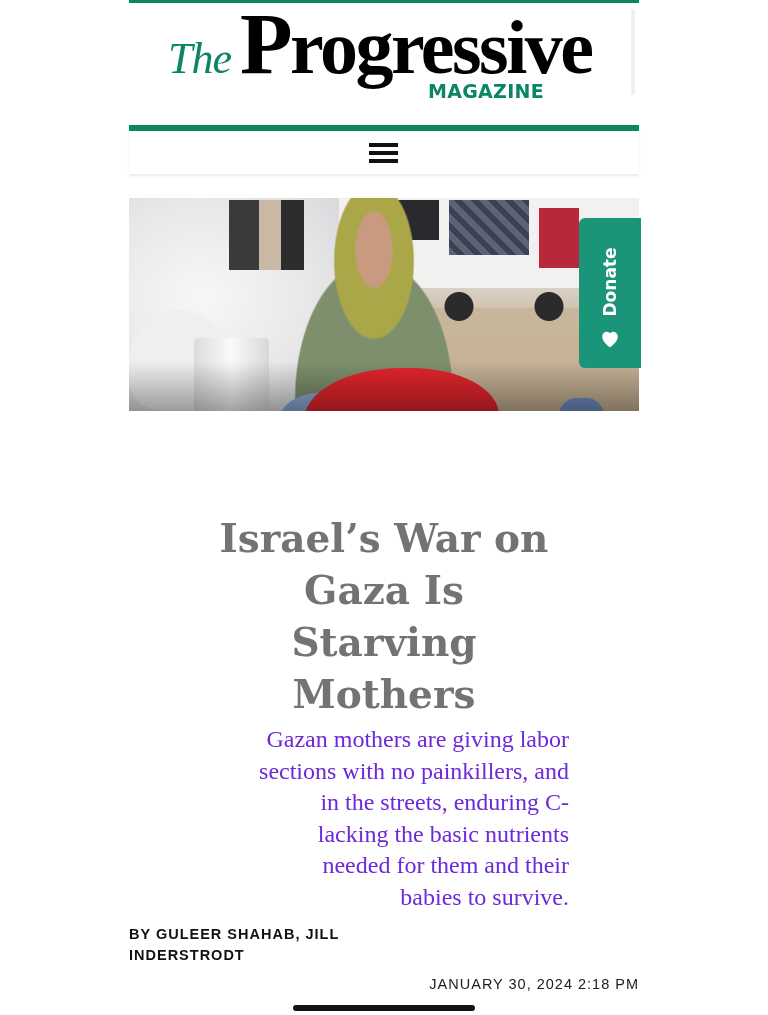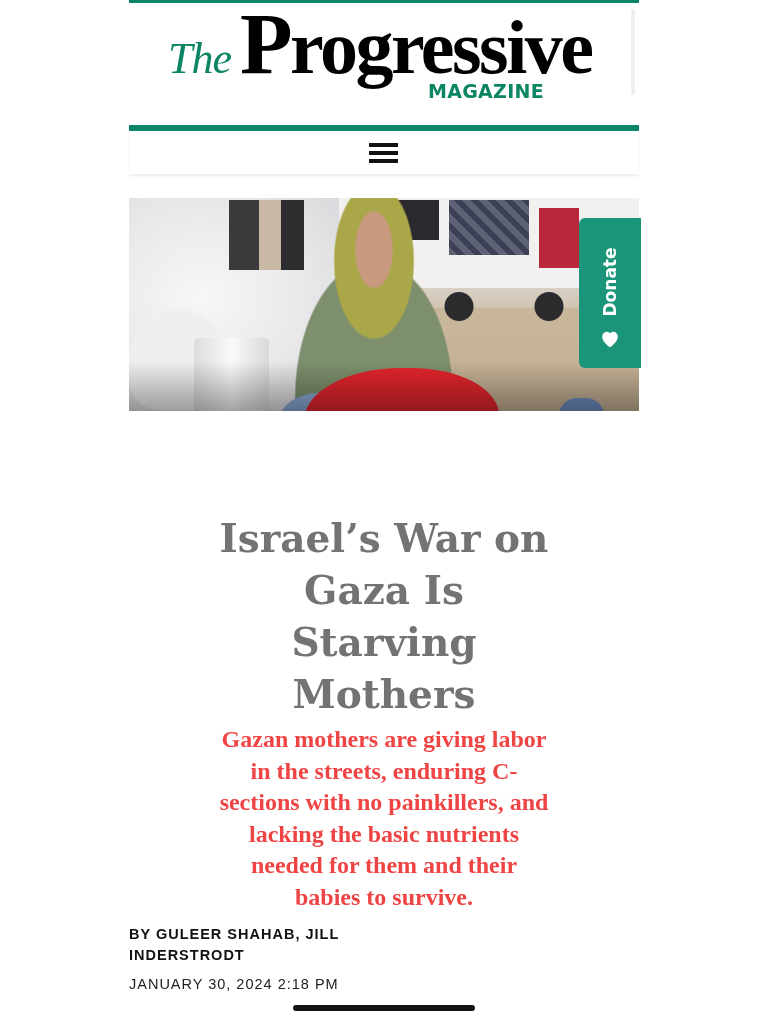--- a/index.html
+++ b/index.html
@@ -62,27 +62,27 @@
   .donate { position: absolute; left: 450px; top: 218px; width: 62px; height: 150px; background: #1a957a;
             border-radius: 6px 0 0 6px; cursor: pointer; }
   .donate-label { position: absolute; left: 31px; top: 64px; transform: translate(-50%, -50%) rotate(-90deg);
                   color: #fff; font-family: "DejaVu Sans", sans-serif; font-size: 17px; font-weight: bold; white-space: nowrap; }
   .donate-heart { position: absolute; left: 20px; top: 110px; width: 22px; height: 22px; }
 
   
   .headline { position: absolute; left: 0; top: 512px; width: 510px; text-align: center;
               font-family: "DejaVu Serif", serif; font-weight: bold; font-size: 39px; line-height: 52px; color: #737373; }
   .headline span { display: block; }
-  .dek { position: absolute; left: 70px; top: 724px; width: 370px; text-align: center;
-         font-family: "Liberation Serif", serif; font-size: 24px; line-height: 31.5px; color: #ef4444; font-weight: bold; }
+  .dek { position: absolute; left: 70px; top: 724px; width: 370px; text-align: right;
+         font-family: "Liberation Serif", serif; font-size: 24px; line-height: 31.5px; color: #6d28d9; }
   .dek span { display: block; }
   .byline { position: absolute; left: 0; top: 924px; width: 510px; 
             font-family: "Liberation Sans", sans-serif; font-weight: bold; font-size: 14.5px; letter-spacing: 1px; line-height: 21px; color: #111; }
   .byline span { display: block; }
-  .date { position: absolute; left: 0; top: 976px; width: 510px; text-align: left;
+  .date { position: absolute; left: 0; top: 976px; width: 510px; text-align: right;
           font-family: "Liberation Sans", sans-serif; font-size: 14.5px; letter-spacing: 1px; color: #222; }
 
   .home-indicator { position: absolute; left: 164px; top: 1005px; width: 182px; height: 6px; background: #111; border-radius: 3px; }
 </style>
 </head>
 <body>
 
 <div class="page">
 
   <div class="top-rule"></div>
@@ -134,22 +134,22 @@
 
   <h1 class="headline">
     <span>Israel’s War on</span>
     <span>Gaza Is</span>
     <span>Starving</span>
     <span>Mothers</span>
   </h1>
 
   <p class="dek">
     <span>Gazan mothers are giving labor</span>
+    <span>sections with no painkillers, and</span>
     <span>in the streets, enduring C-</span>
-    <span>sections with no painkillers, and</span>
     <span>lacking the basic nutrients</span>
     <span>needed for them and their</span>
     <span>babies to survive.</span>
   </p>
 
   <div class="byline">
     <span>BY GULEER SHAHAB, JILL</span>
     <span>INDERSTRODT</span>
   </div>
 

